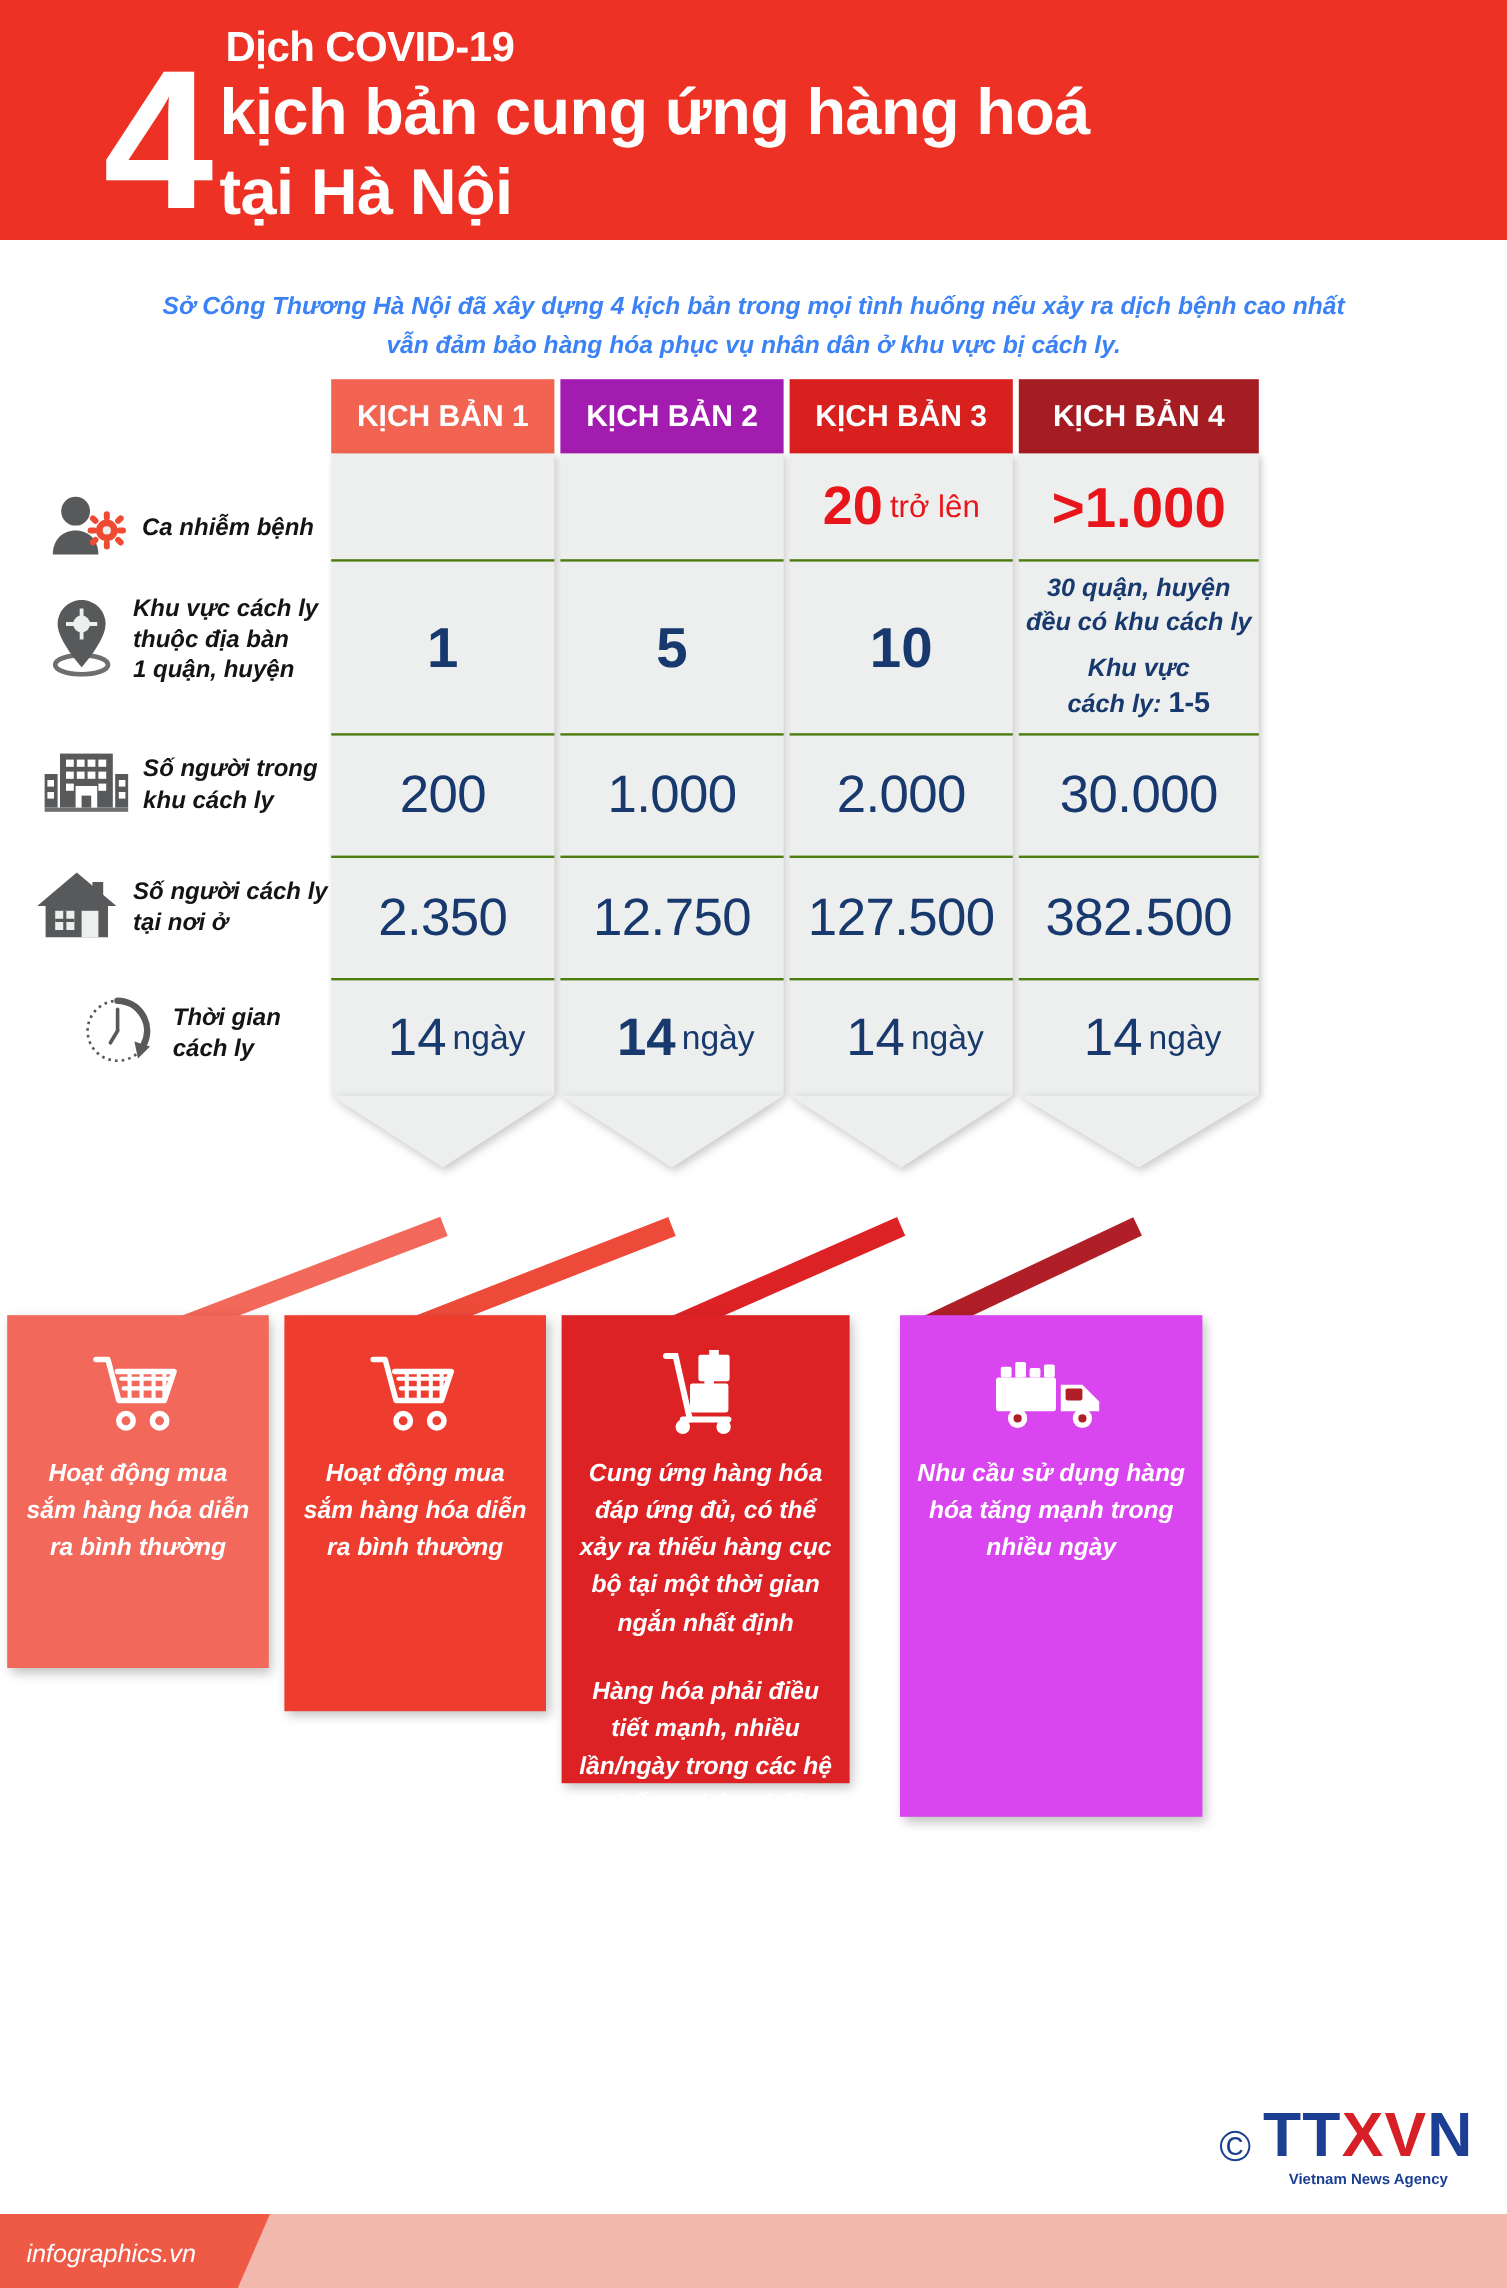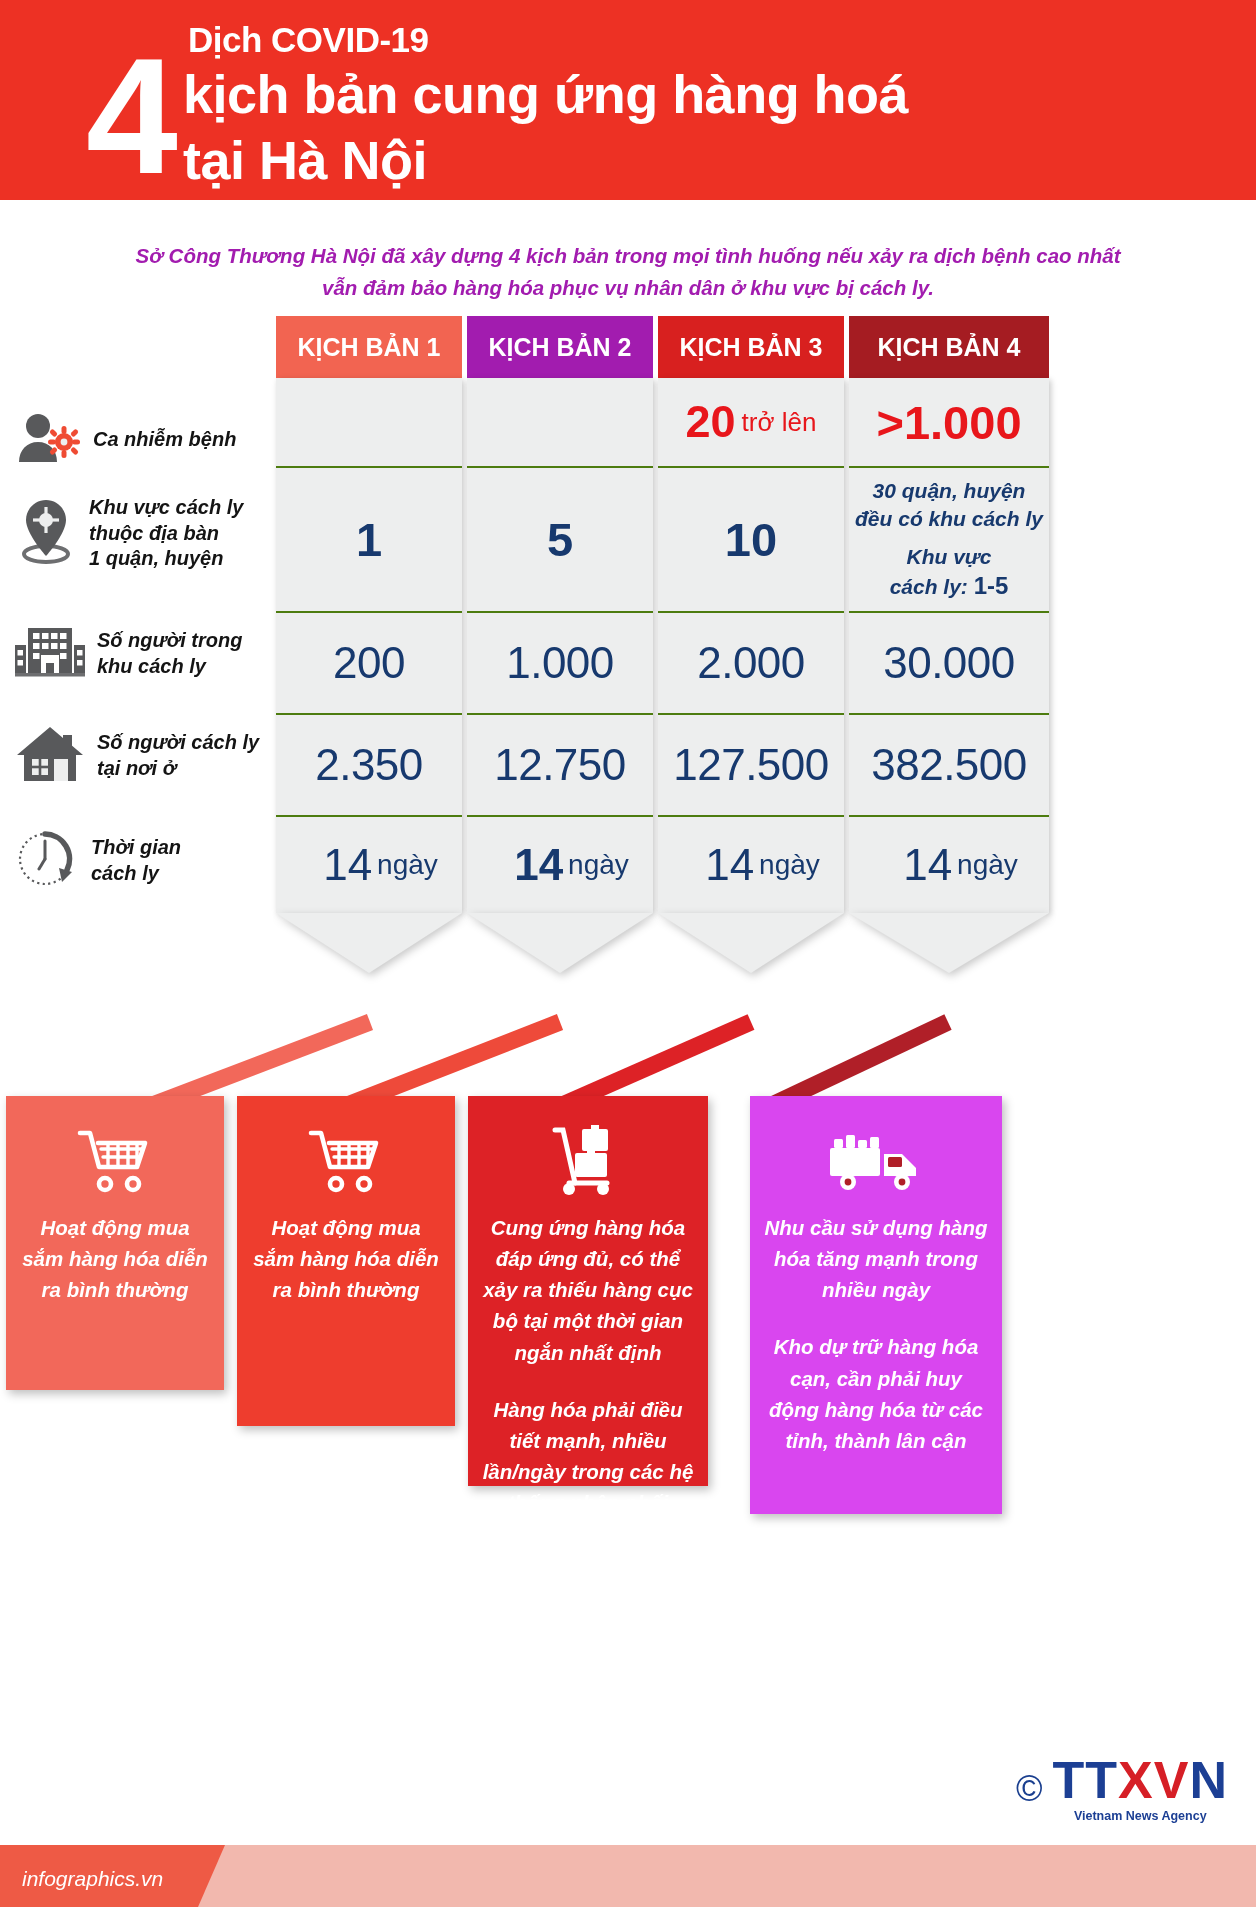--- a/index.html
+++ b/index.html
@@ -28,21 +28,21 @@
   }
   .hdr-title{
     position:absolute;left:183px;top:62px;width:1000px;
     color:#fff;font-size:54px;font-weight:bold;line-height:1.22;
     letter-spacing:-0.5px;
   }
 
   
   .subtitle{
     position:absolute;left:30px;top:240px;width:1196px;
-    text-align:center;color:#a21caf;
+    text-align:center;color:#3b82f6;
     font-size:20.5px;font-weight:bold;font-style:italic;line-height:1.55;
   }
 
   
   .table-wrap{position:absolute;left:0;top:316px;width:1256px;height:700px;}
 
   .col{
     position:absolute;top:0;width:186px;
   }
   .col .head{
@@ -91,21 +91,21 @@
   
   .c1 .head{background:#f26451;}
   .c2 .head{background:#a21caf;}
   .c3 .head{background:#d8201f;}
   .c4 .head{background:#a51c22;}
 
   
   .labels{position:absolute;left:0;top:320px;width:276px;}
   .lbl{
     position:absolute;display:flex;align-items:center;gap:12px;
-    left:15px;width:250px;
+    left:26px;width:250px;justify-content:center;
   }
   .lbl .txt{
     font-size:20px;font-weight:bold;font-style:italic;
     color:#141414;line-height:1.28;
   }
   .ico{flex:0 0 auto;display:block;}
 
   
   .connectors{position:absolute;left:0;top:1000px;width:1256px;height:160px;}
 
@@ -467,21 +467,20 @@
             <rect x="32" y="12" width="9" height="8" rx="1.5"></rect>
             <rect x="44" y="9" width="9" height="11" rx="1.5"></rect>
           </g>
           <circle cx="22" cy="54" r="8"></circle>
             <circle cx="76" cy="54" r="8"></circle>
           <circle cx="22" cy="54" r="3.4" fill="#b01f28"></circle>
           <circle cx="76" cy="54" r="3.4" fill="#b01f28"></circle>
         </svg>
       </div>
       <div class="ctxt">Nhu cầu sử dụng hàng hóa tăng mạnh trong nhiều ngày</div>
-      <div class="ctxt ctxt2">Kho dự trữ hàng hóa cạn, cần phải huy động hàng hóa từ các tỉnh, thành lân cận</div>
     </div>
 
   </div>
 
   <div class="ttxvn">
     <span class="copy">©</span>
     <span class="logo">
       <span class="main"><span>TT</span><span class="vred">X</span><span class="vred">V</span><span>N</span></span>
       <span class="sub">Vietnam News Agency</span>
     </span>

